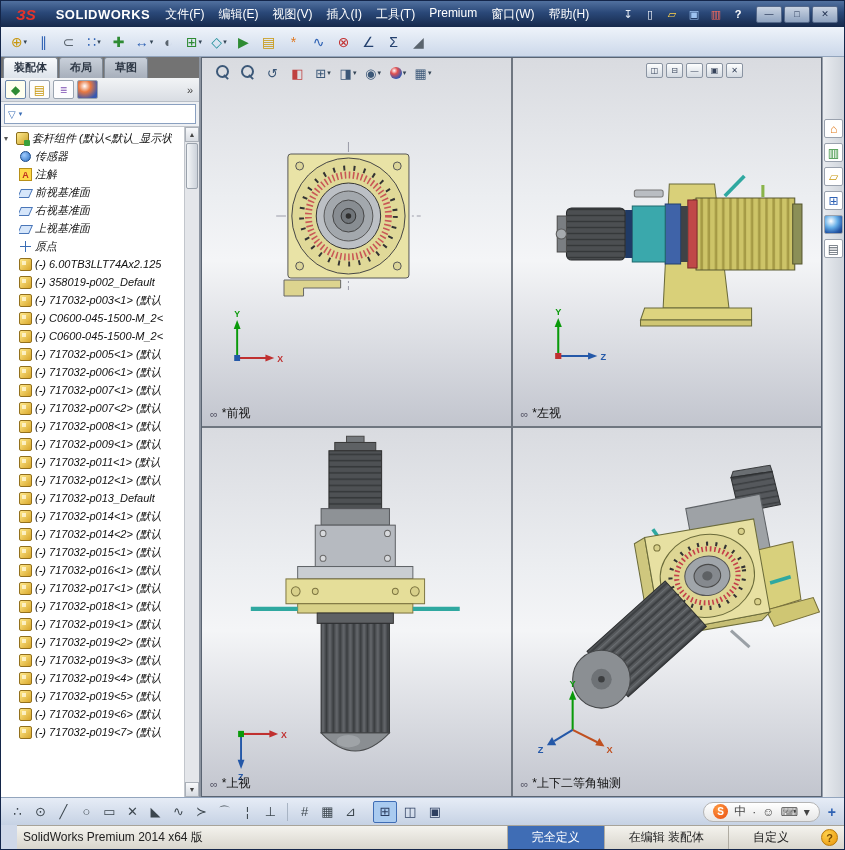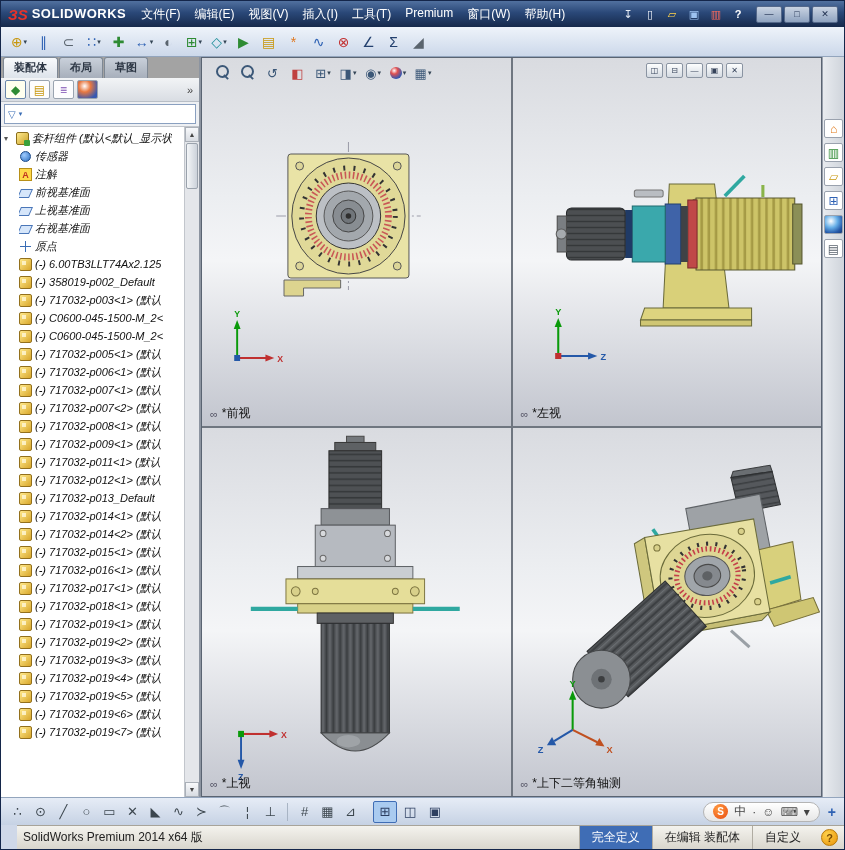--- a/index.html
+++ b/index.html
@@ -3,21 +3,21 @@
 <meta charset="utf-8">
 <style>
   * { margin:0; padding:0; box-sizing:border-box; }
   html,body { width:845px; height:850px; overflow:hidden; }
   body { font-family:"Liberation Sans","DejaVu Sans",sans-serif; background:#aab4c4; }
   .app { width:845px; height:850px; display:flex; flex-direction:column; border:1px solid #14264a; background:#cfd8e8; }
 
   
   .titlebar { height:26px; flex:0 0 26px; display:flex; align-items:center;
     background:linear-gradient(180deg,#51719f 0%,#2a4878 45%,#16294b 100%); color:#fff; padding:0 4px; }
-  .logo { display:flex; align-items:flex-start; gap:4px; padding:0 8px 0 3px; }
+  .logo { display:flex; align-items:center; gap:20px; padding:0 8px 0 3px;margin-left:8px; }
   .logo-3s { color:#e8332a; font-weight:bold; font-style:italic; font-size:15px; }
   .logo-text { font-weight:bold; font-size:13px; letter-spacing:.5px; }
   .menubar { display:flex; }
   .menu-item { padding:4px 7px; font-size:12px; cursor:default; white-space:nowrap; }
   .qa-icons { margin-left:auto; display:flex; gap:2px; align-items:center; }
   .qa-icon { width:20px; height:18px; display:flex; align-items:center; justify-content:center; font-size:11px; color:#e8edf5; }
   .q-new  { color:#f2f5fa; }  .q-open { color:#ffd24a; }
   .q-save { color:#9ec3f0; }  .q-opt  { color:#ff6a5a; }
   .q-help { color:#fff; font-weight:bold; }
   .win-controls { display:flex; gap:2px; margin:0 2px 0 8px; }
@@ -31,21 +31,21 @@
     font-size:14px; border-radius:2px; padding:0 2px; }
   .tb-icon i { font-style:normal; }
   .dd { font-style:normal; font-size:7px; color:#345; margin-left:1px; }
   .c-gold i{color:#c8960c} .c-blue i{color:#2f62b4} .c-green i{color:#2e8b33}
   .c-red i{color:#c23030} .c-gray i{color:#5a646e} .c-teal i{color:#1f8f9a}
   .c-navy i{color:#23406e} .c-orange i{color:#e07820}
 
   
   .main { flex:1; display:flex; min-height:0; }
   .left-panel { width:200px; flex:0 0 200px; display:flex; flex-direction:column; background:#eef0f3; border-right:2px solid #8c94a0; }
-  .cmd-tabs { height:21px; flex:0 0 21px; background:#a3a3a3; display:flex; align-items:flex-end; padding:2px 2px 0; gap:1px; }
+  .cmd-tabs { height:21px; flex:0 0 21px; background:#737373; display:flex; align-items:flex-end; padding:2px 2px 0; gap:1px; }
   .cmd-tab { font-size:11px; padding:2px 10px 3px; background:linear-gradient(#c9d0da,#a7afbb);
     border:1px solid #7e8894; border-bottom:none; border-radius:3px 3px 0 0; color:#2c3644; white-space:nowrap;font-weight:bold; }
   .cmd-tab.active { background:linear-gradient(#f8fafc,#dde3ea); font-weight:bold; }
   .pane-header { height:24px; flex:0 0 24px; background:linear-gradient(#f2f4f6,#d9dde3); border-bottom:1px solid #b8bec6;
     display:flex; align-items:center; padding:0 4px; gap:3px; }
   .pane-tab { width:21px; height:19px; display:flex; align-items:center; justify-content:center; font-size:12px;
     border:1px solid #9aa4b0; background:#fdfdfe; border-radius:2px; }
   .pane-tab.active { background:#ffe; border-color:#6a86aa; }
   .pt-green{color:#2e8b33} .pt-gold{color:#c8960c} .pt-purple{color:#7a4ab0}
   .pt-ball { background:radial-gradient(circle at 35% 30%,#fff,#e87840 35%,#3858b0 80%); color:transparent; }
@@ -125,21 +125,21 @@
     border:1px solid #b4b4b4; border-radius:10px; padding:1px 9px; height:20px; }
   .ime-icon { font-size:12px; color:#444; font-style:normal; }
   .ime-s { color:#fff; background:radial-gradient(circle at 35% 30%,#ff9a40,#e84a10); width:15px; height:15px;
     border-radius:50%; display:flex; align-items:center; justify-content:center; font-weight:bold; font-size:10px; }
   .pin-icon { color:#2f62b4; font-size:14px; font-weight:bold; margin:0 2px 0 6px; }
 
   
   .statusbar { height:24px; flex:0 0 24px; background:linear-gradient(#f4f3ee,#d9d6cd); border-top:1px solid #a8a49a;
     display:flex; align-items:center; font-size:12px; color:#222; padding-left:6px;margin-left:16px; }
   .sb-left { flex:1; white-space:nowrap; overflow:hidden; }
-  .sb-seg { padding:0 12px; border-left:1px solid #b0aca2; height:100%; display:flex; align-items:center; white-space:nowrap; }
+  .sb-seg { padding:0 24px; border-left:1px solid #b0aca2; height:100%; display:flex; align-items:center; white-space:nowrap; }
   .seg-blue { background:#3f6db5; color:#fff; }
   .sb-help { width:17px; height:17px; flex:0 0 17px; border-radius:50%;
     background:radial-gradient(circle at 35% 30%,#ffd24a,#e8920a); color:#7a4a00; font-weight:bold; font-size:11px;
     display:flex; align-items:center; justify-content:center; margin:0 6px 0 8px; border:1px solid #b87a08; }
 </style>
 </head>
 <body>
 
 <div class="app">
 
@@ -288,25 +288,25 @@
               <div class="trow child ti-annot">
                 <span class="ticon"></span>
                 <span class="tlabel">注解</span>
               </div>
               <div class="trow child ti-plane">
                 <span class="ticon"></span>
                 <span class="tlabel">前视基准面</span>
               </div>
               <div class="trow child ti-plane">
                 <span class="ticon"></span>
+                <span class="tlabel">右视基准面</span>
+              </div>
+              <div class="trow child ti-plane">
+                <span class="ticon"></span>
                 <span class="tlabel">上视基准面</span>
-              </div>
-              <div class="trow child ti-plane">
-                <span class="ticon"></span>
-                <span class="tlabel">右视基准面</span>
               </div>
               <div class="trow child ti-origin">
                 <span class="ticon"></span>
                 <span class="tlabel">原点</span>
               </div>
               <div class="trow child ti-part">
                 <span class="ticon"></span>
                 <span class="tlabel">(-) 6.00TB3LLT74Ax2.125</span>
               </div>
               <div class="trow child ti-part">

